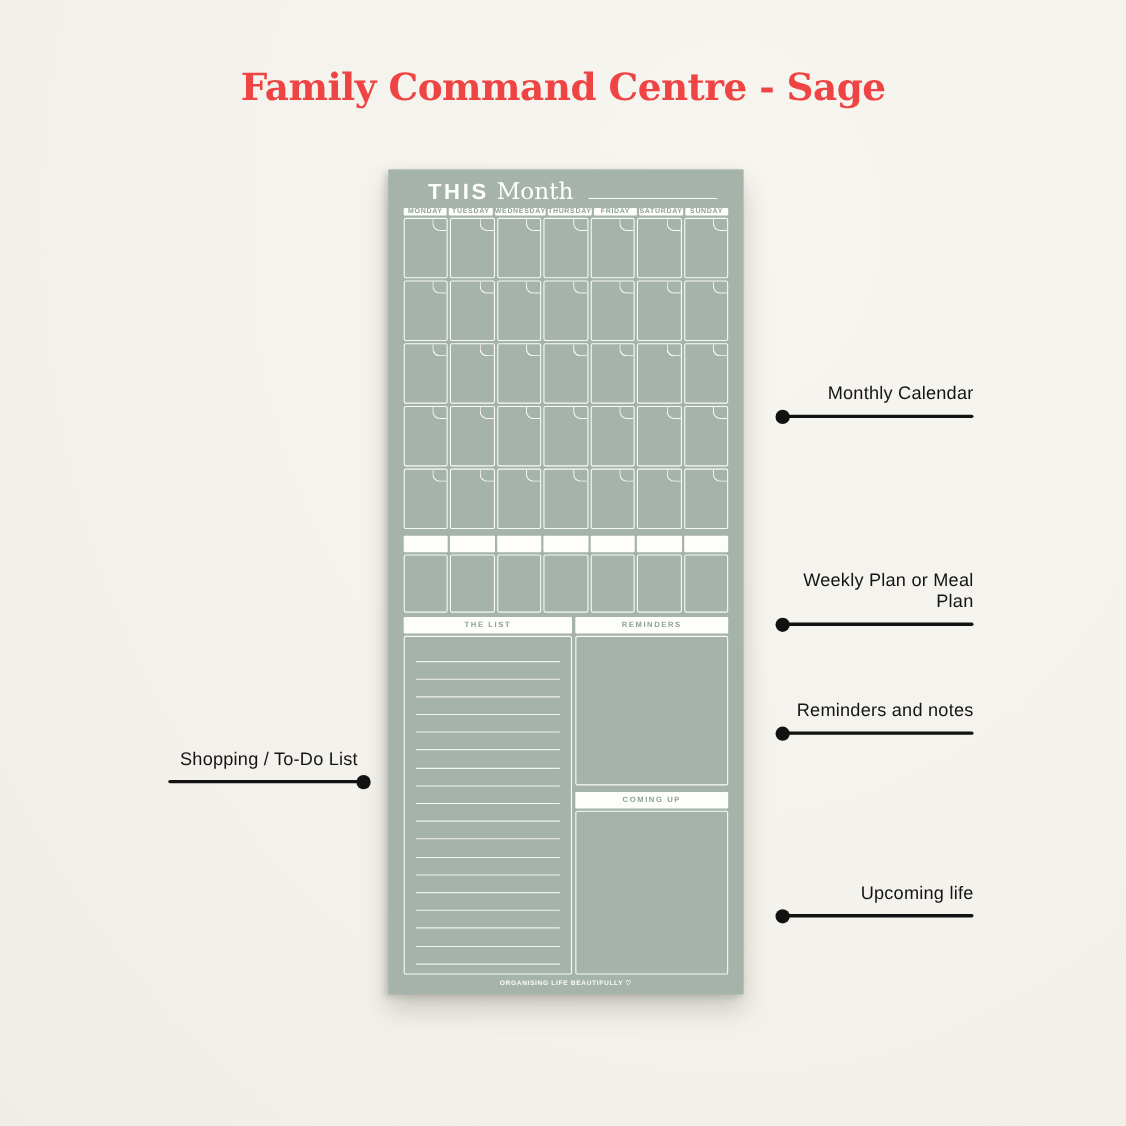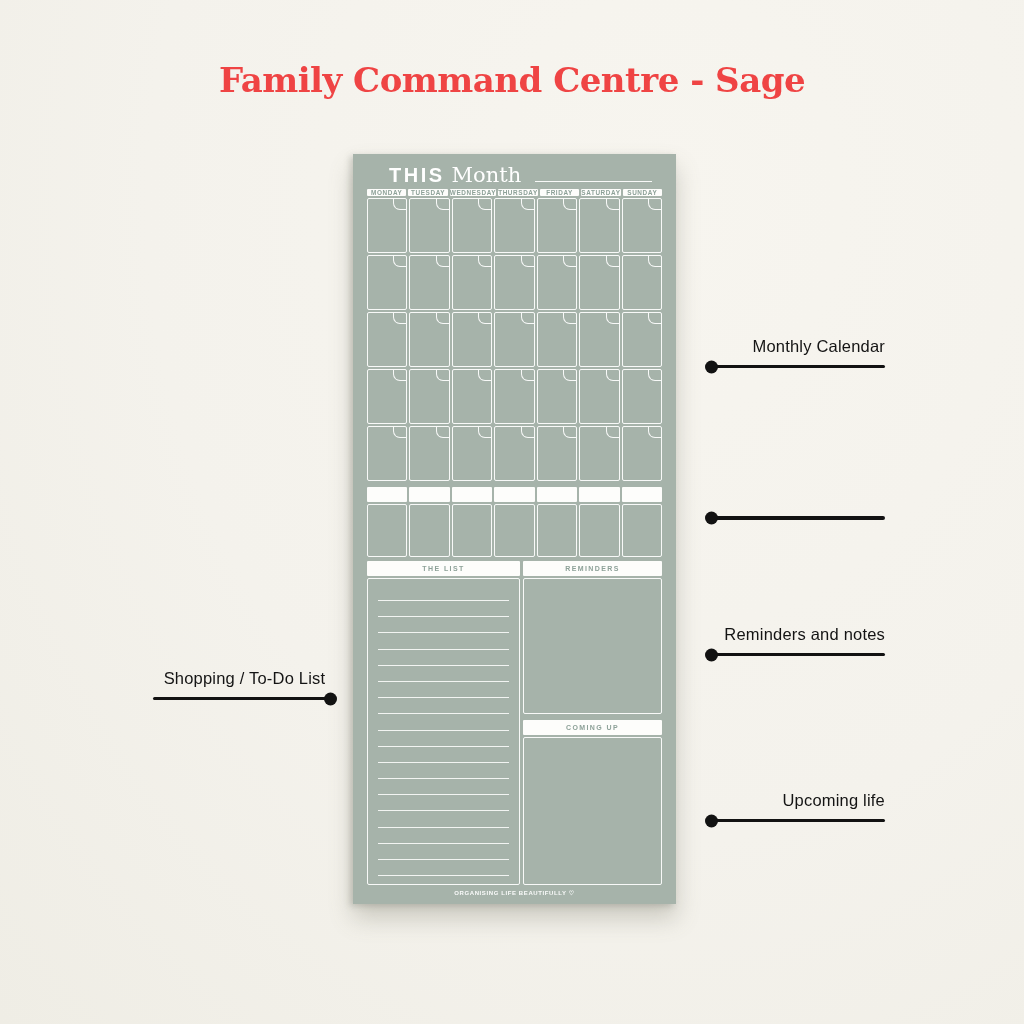--- a/index.html
+++ b/index.html
@@ -102,20 +102,21 @@
     display:flex;align-items:center;justify-content:center;
     color:rgba(255,255,255,0.95);
     font-size:6px;letter-spacing:0.6px;font-weight:600;
     text-transform:uppercase;
   }
   
   .callout{position:absolute;color:var(--ink);}
   .callout .label{
     font-size:16.5px;font-weight:500;letter-spacing:0.2px;line-height:1.15;
     color:#141414;
+    margin-top:12px;
   }
   .callout .pointer{
     position:relative;height:3.5px;background:var(--ink);border-radius:2px;margin-top:9px;
   }
   .callout .pointer .dot{
     position:absolute;top:50%;width:13px;height:13px;border-radius:50%;
     background:var(--ink);transform:translateY(-50%);
   }
   .callout.right-side{left:708px;width:177px;text-align:right;}
   .callout.right-side .pointer .dot{left:-3px;}
@@ -325,20 +326,21 @@
 </div>
 
 <div class="callout right-side co-monthly">
   <div class="label">Monthly Calendar</div>
   <div class="pointer">
       <span class="dot"></span>
     </div>
 </div>
 
 <div class="callout right-side co-weekly">
+  <div class="label">Weekly Plan or Meal Plan</div>
   <div class="pointer">
       <span class="dot"></span>
     </div>
 </div>
 
 <div class="callout right-side co-reminders">
   <div class="label">Reminders and notes</div>
   <div class="pointer">
       <span class="dot"></span>
     </div>

